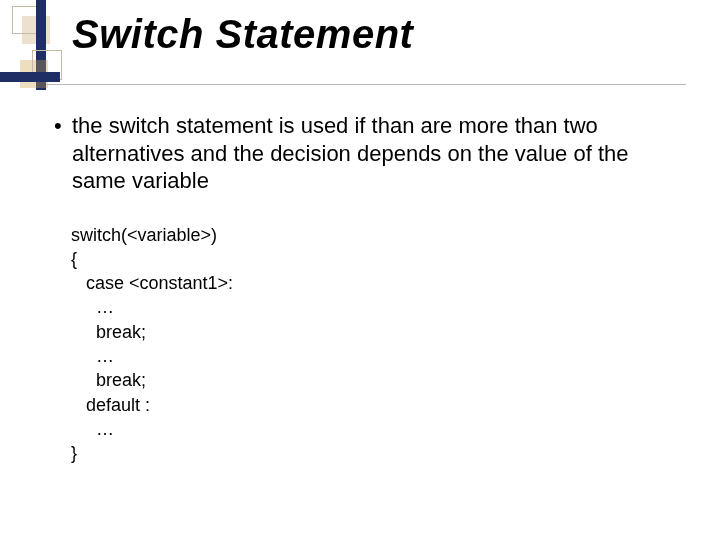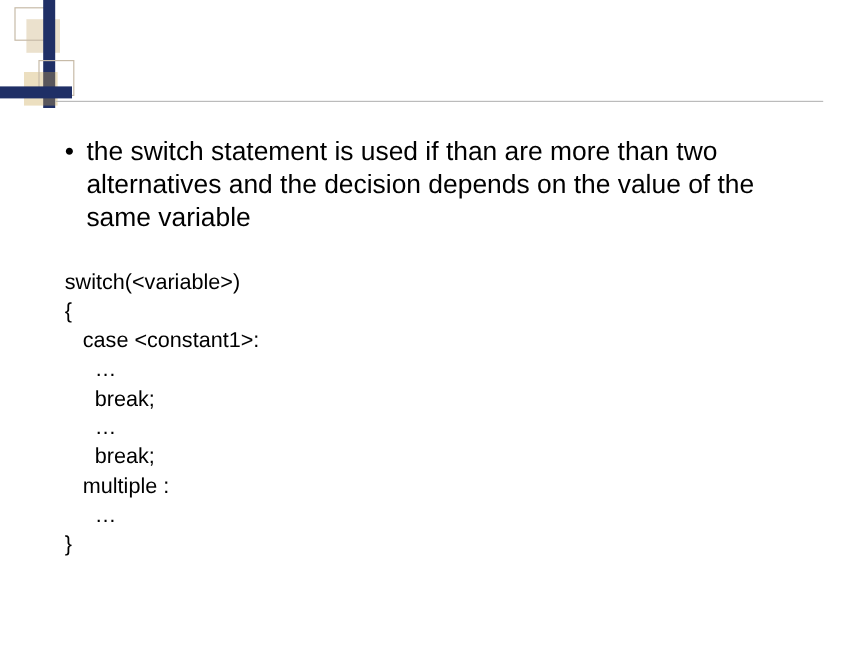--- a/index.html
+++ b/index.html
@@ -17,46 +17,47 @@
   .deco.hline { left: 46px; top: 84px; width: 640px; height: 1px; background: #bbb; }
 
   .title { position: absolute; left: 72px; top: 12px; font-size: 40px; font-style: italic; font-weight: 700; color: #000; letter-spacing: 0.5px; }
 
   .body { position: absolute; left: 54px; top: 112px; width: 620px; }
   .bullets { font-size: 22px; line-height: 1.25; }
   .bullets .bul { position: relative; padding-left: 18px; margin-bottom: 2px; }
   .bullets .bul::before { content: "•"; position: absolute; left: 0; top: 0; }
 
   .code { margin-top: 28px; font-size: 18px; line-height: 1.35; font-family: Arial, Helvetica, sans-serif; }
-  .code .ln { white-space: pre; }
+  .code .ln { white-space: pre; margin-left: 17px; }
 </style>
 </head>
 <body>
 <div class="slide">
 
   <div class="deco sqtl-fill"></div>
   <div class="deco sqtl-outline"></div>
   <div class="deco vbar"></div>
   <div class="deco sqmid-fill"></div>
   <div class="deco sqmid-outline"></div>
   <div class="deco hbar"></div>
   <div class="deco hline"></div>
 
+  <h1 class="title">Switch Statement</h1>
 
   <div class="body">
     <div class="bullets">
       <div class="bul">the switch statement is used if than are more than two alternatives and the decision depends on the value of the same variable</div>
     </div>
 
     <div class="code">
       <div class="ln">switch(&lt;variable&gt;)</div>
       <div class="ln">{</div>
       <div class="ln">   case &lt;constant1&gt;:</div>
       <div class="ln">     …</div>
       <div class="ln">     break;</div>
       <div class="ln">     …</div>
       <div class="ln">     break;</div>
-      <div class="ln">   multiple :</div>
+      <div class="ln">   default :</div>
       <div class="ln">     …</div>
       <div class="ln">}</div>
     </div>
   </div>
 </div>
 
 </body></html>

